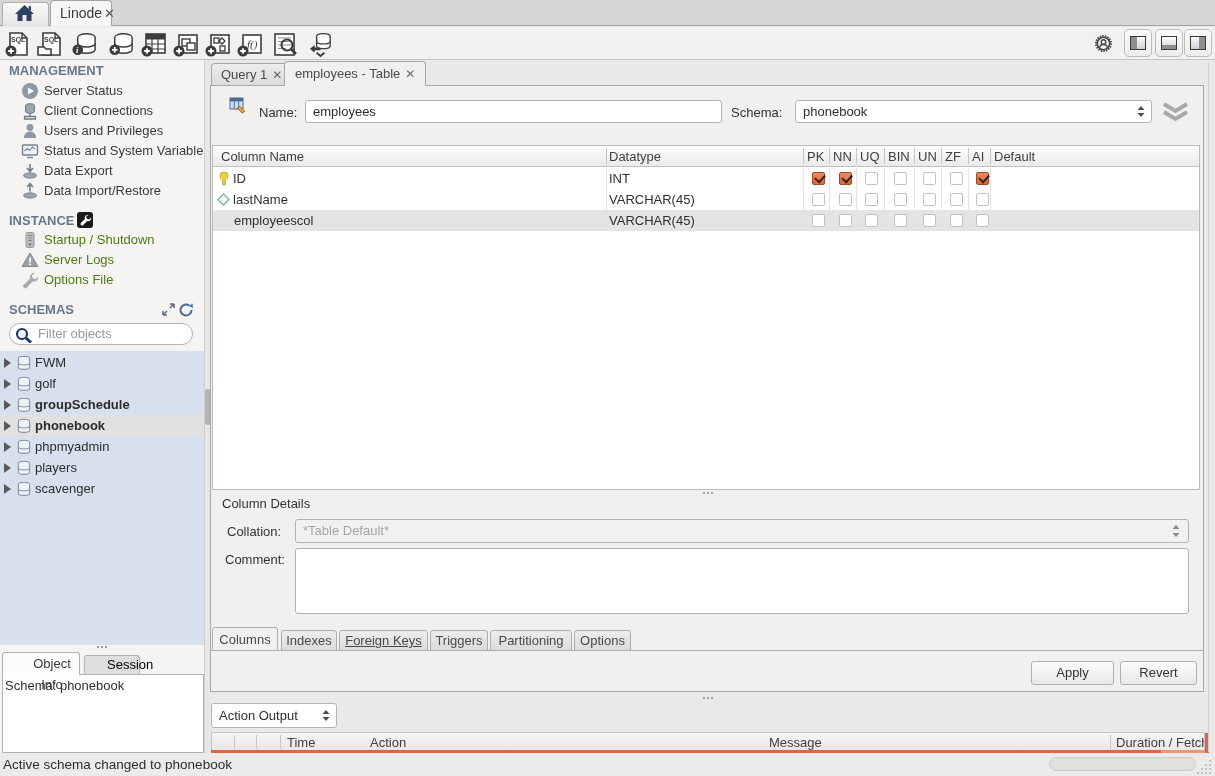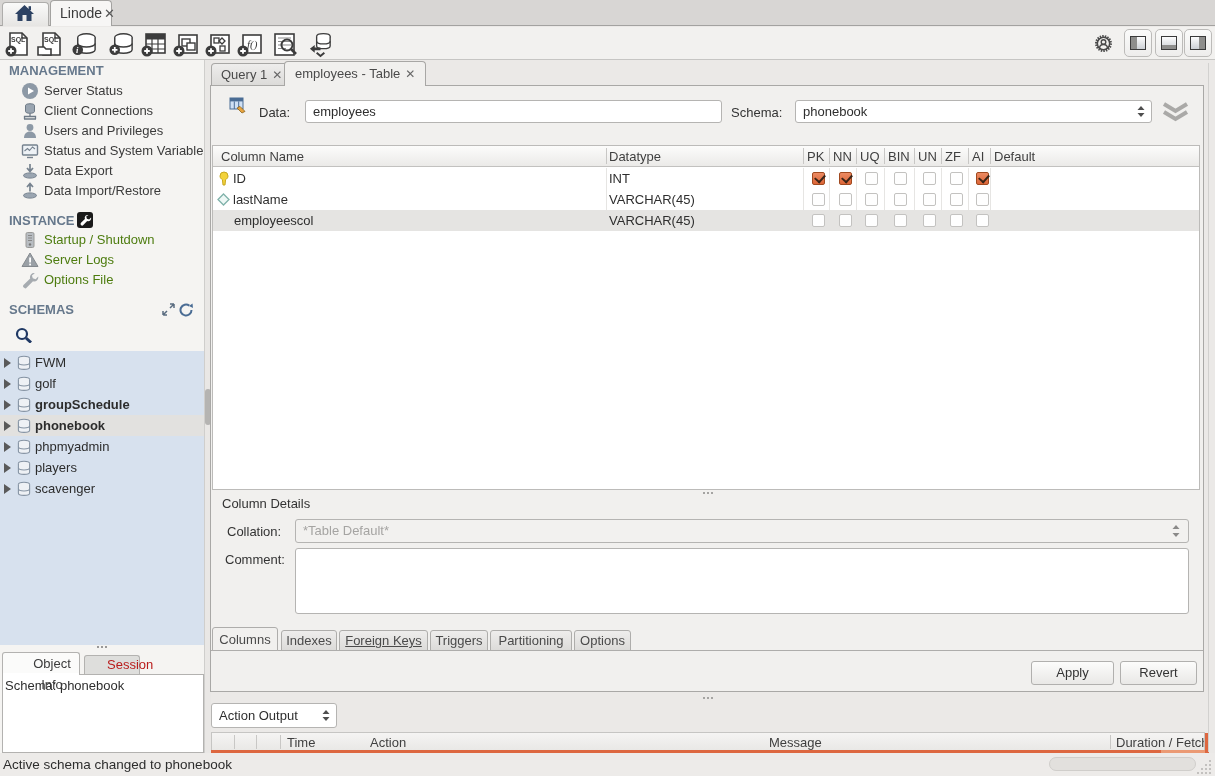--- a/index.html
+++ b/index.html
@@ -237,20 +237,21 @@
  <div class="sideitem dis" style="top:211px;">Options File</div>
 
  <div class="sechead" id="schemashead" style="top:242px;">SCHEMAS</div>
  <svg class="abs" style="left:162px; top:243px;" width="13" height="13" viewBox="0 0 13 13">
       <path d="M1 12 L5 8 M1 12 v-4 M1 12 h4 M12 1 L8 5 M12 1 v4 M12 1 h-4" stroke="#5a6c80" stroke-width="1.5" fill="none"></path>
     </svg>
  <svg class="abs" style="left:179px; top:243px;" width="14" height="14" viewBox="0 0 14 14">
       <path d="M12.5 7 a5.5 5.5 0 1 1 -2.2-4.4" fill="none" stroke="#4a6c94" stroke-width="2"></path>
       <path d="M13.5 0.5 L10 3 l4 2 z" fill="#4a6c94"></path>
     </svg>
+ <div id="filterbox">Filter objects</div>
  <svg class="abs" style="left:15px; top:267px;" width="17" height="16" viewBox="0 0 17 16">
       <circle cx="7" cy="7" r="5" fill="#f4f8fb" stroke="#1f3864" stroke-width="2.2"></circle>
       <path d="M11 11 l5 4.5" stroke="#1f3864" stroke-width="3"></path>
     </svg>
 
  <div id="schemalist">
   <div class="schrow" style="top:1px;">
         <svg style="left:3px; top:6px;" width="9" height="10" viewBox="0 0 9 10">
           <path d="M1 0 L8 5 L1 10 Z" fill="#5a5a5a"></path>
         </svg>
@@ -337,40 +338,40 @@
             <ellipse cx="8" cy="3.4" rx="5.6" ry="2.2"></ellipse>
             <path d="M2.4 3.4 v8.8 c0 1.2 2.5 2.2 5.6 2.2 s5.6-1 5.6-2.2 v-8.8"></path>
             <path d="M2.4 7.8 c0 1.2 2.5 2.2 5.6 2.2 s5.6-1 5.6-2.2" fill="none"></path>
           </g>
         </svg>
         <span class="nm">scavenger</span>
       </div>
  </div>
 
  <div class="sidetab" style="left:2px; top:592px; width:78px; height:22px; background:#fbfbfa; line-height:21px; z-index:2;">Object Info</div>
- <div class="sidetab" style="left:84px; top:595px; width:56px; height:19px; background:#dededc; line-height:18px; color:#b91c1c;">Session</div>
+ <div class="sidetab" style="left:84px; top:595px; width:56px; height:19px; background:#dededc; line-height:18px; color:#000000;">Session</div>
  <div id="objinfobox"></div>
  <div class="abs" style="left:3px; top:613px; width:76px; height:3px; background:#fff; z-index:3;"></div>
  <div class="abs" style="left:5px; top:618px;">Schema: phonebook</div>
 </div>
 <div class="abs" id="vsplit"></div>
 <div class="abs" id="vthumb"></div>
 
 <div class="edtab abs" style="left:211px; top:63px; height:22px; line-height:21px; padding:0 9px; background:linear-gradient(#eeedec,#dcdbd9);">Query 1<span class="x">✕</span></div>
 <div class="edtab abs" style="left:284px; top:61px; height:25px; line-height:24px; padding:0 10px; background:#f1f0ee; z-index:3;">employees - Table<span class="x">✕</span></div>
 
 <div class="abs" id="panel"></div>
 
 <svg class="abs" style="left:229px; top:97px;" width="17" height="17" viewBox="0 0 17 17">
  <rect x="1" y="1" width="13" height="11" fill="#cfe0f4" stroke="#4a6c94"></rect>
  <rect x="1" y="1" width="13" height="3.4" fill="#4a6c94"></rect>
  <path d="M5.3 4.4 v7.6 M9.7 4.4 v7.6" stroke="#4a6c94" stroke-width="1"></path>
  <path d="M8 11 l5 5 l3-1.6 -5-5 z" fill="#e8a33d" stroke="#8a6420" stroke-width="0.8"></path>
 </svg>
-<div class="lbl" style="left:259px; top:105px;">Data:</div>
+<div class="lbl" style="left:259px; top:105px;">Name:</div>
 <div class="inputbox" style="left:305px; top:100px; width:417px; height:23px;">employees</div>
 <div class="lbl" style="left:731px; top:105px;">Schema:</div>
 <div class="inputbox" style="left:795px; top:100px; width:357px; height:23px;">phonebook</div>
 <svg class="abs" style="left:1137px; top:106px;" width="8" height="11" viewBox="0 0 8 11">
     <path d="M4 0 L7.5 4 H0.5 Z" fill="#4e4e4e"></path>
     <path d="M4 11 L0.5 7 H7.5 Z" fill="#4e4e4e"></path>
   </svg>
 <svg class="abs" style="left:1162px; top:102px;" width="27" height="20" viewBox="0 0 27 20">
  <path d="M2 2 L13.5 9 L25 2" fill="none" stroke="#aaa9a7" stroke-width="4"></path>
  <path d="M2 10 L13.5 17 L25 10" fill="none" stroke="#aaa9a7" stroke-width="4"></path>

